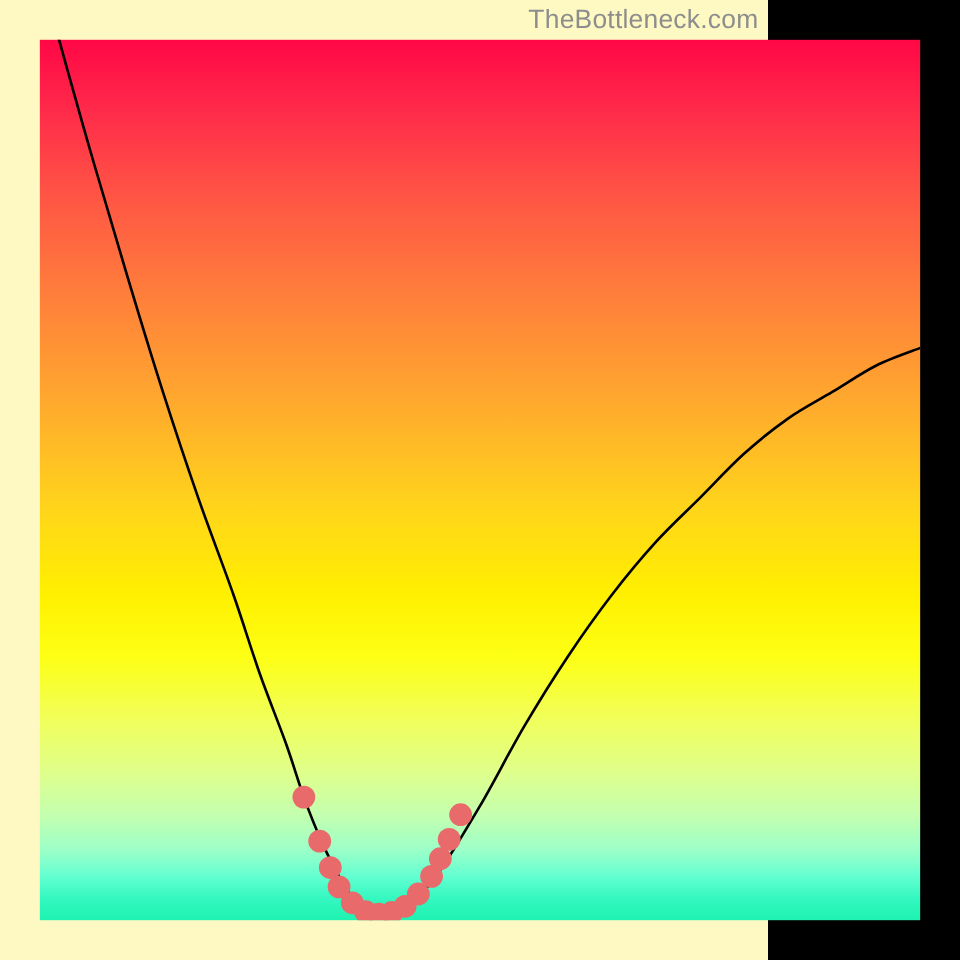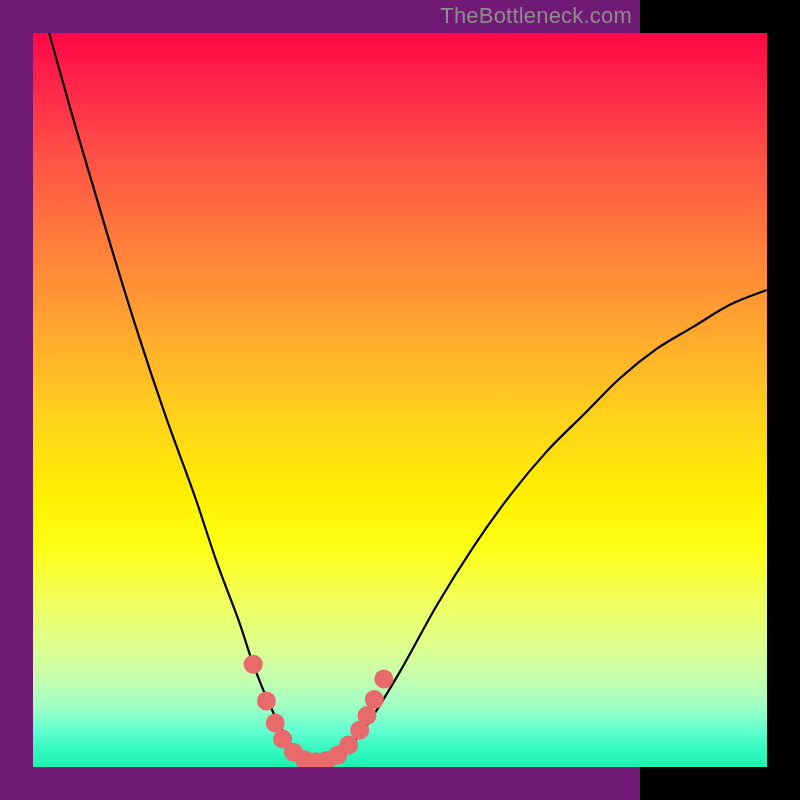--- a/index.html
+++ b/index.html
@@ -10,21 +10,21 @@
     overflow: hidden;
     background: #000;
     font-family: Arial, Helvetica, sans-serif;
   }
   .frame {
     position: absolute;
     left: 0;
     top: 0;
     width: 640px;
     height: 800px;
-    background: #701a75;
+    background: #fef9c3;
   }
   .plot {
     position: absolute;
     left: 33px;
     top: 33px;
     width: 734px;
     height: 734px;
     overflow: hidden;
   }
   .gradient {

